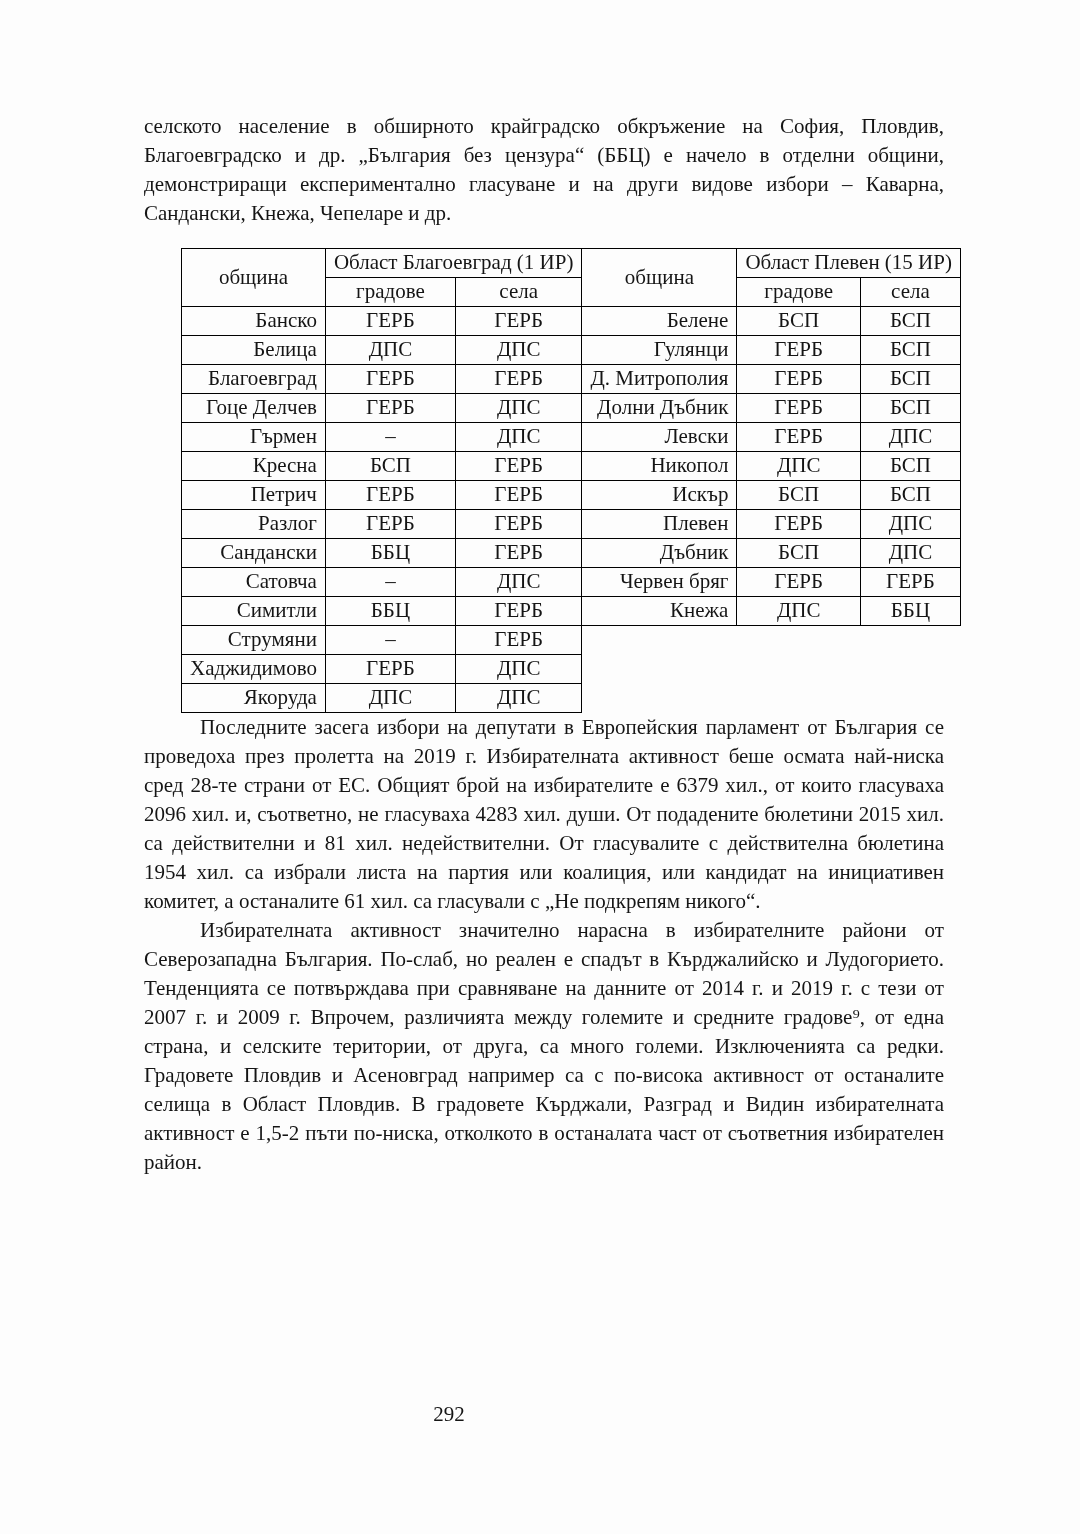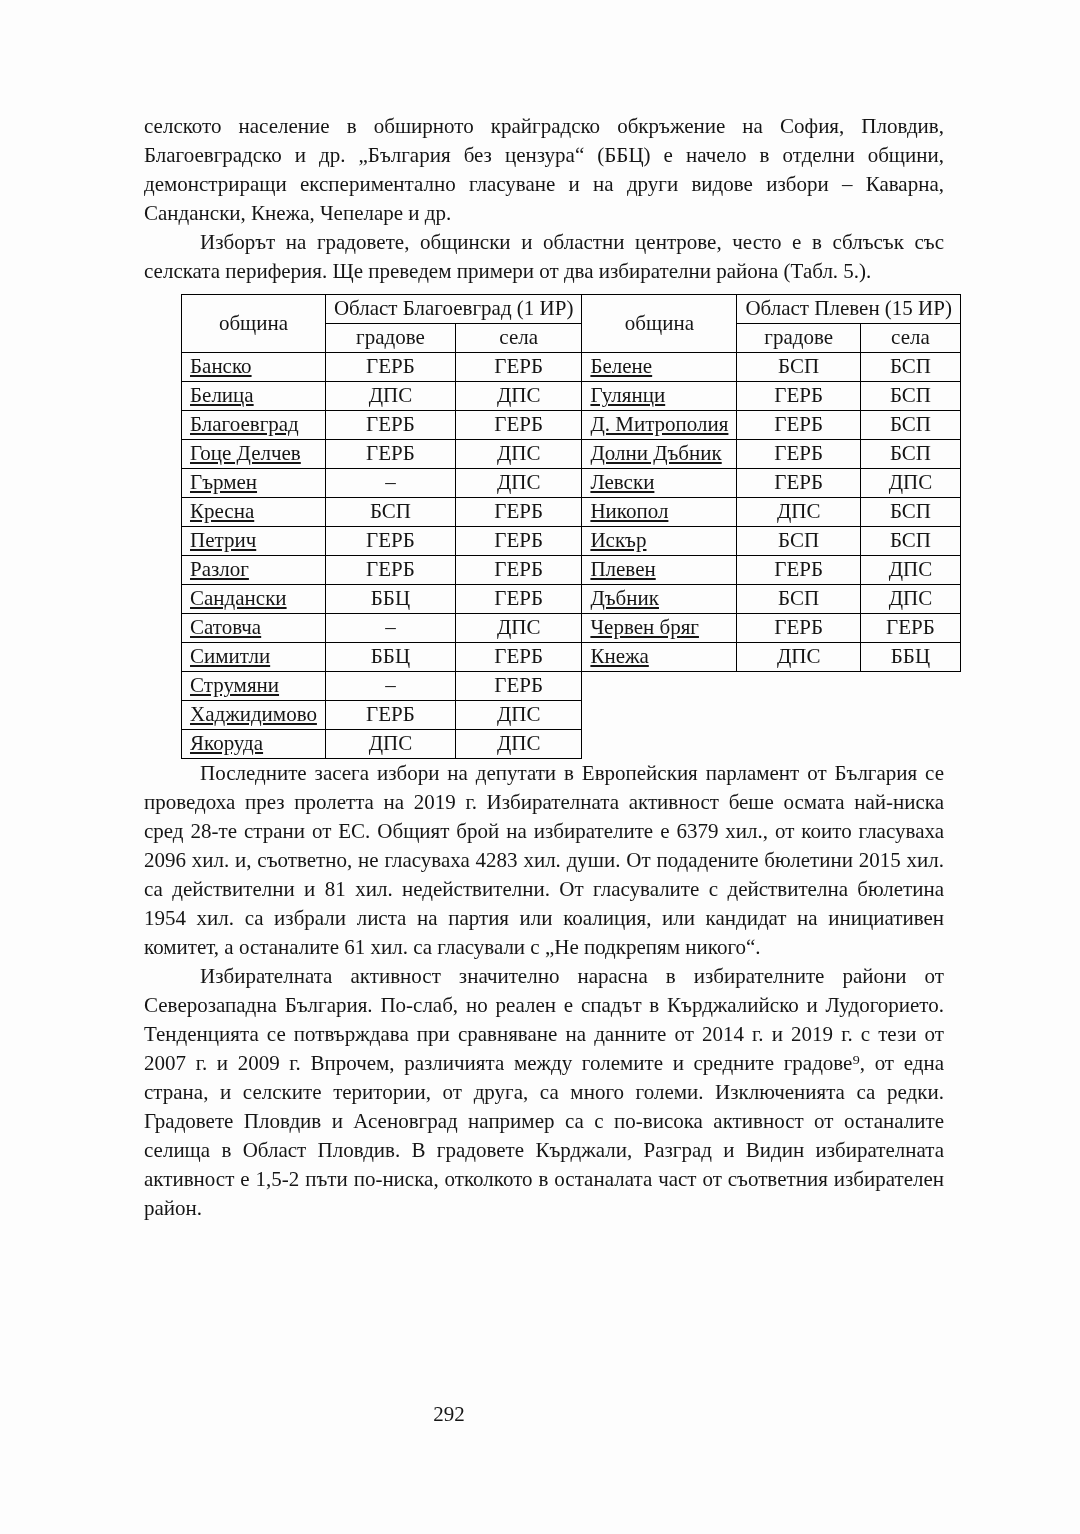--- a/index.html
+++ b/index.html
@@ -29,62 +29,61 @@
   p.indent { text-indent: 56px; }
   .caption {
     margin-top: 32px;
     font-size: 21px;
     line-height: 29px;
     font-weight: bold;
     text-align: center;
     white-space: nowrap;
   }
   .tables {
-    margin-top: 8px;
+    margin-top: 20px;
     display: flex;
     align-items: flex-start;
     padding-left: 37px;
   }
   table.tbl {
     border-collapse: collapse;
     table-layout: fixed;
     font-size: 21px;
   }
   table.tbl.right-tbl { margin-left: -1px; }
   .tbl th, .tbl td {
     border: 1px solid #000;
     height: 29px;
     padding: 0 8px;
     font-weight: normal;
     line-height: 1.1;
     overflow: hidden;
     white-space: nowrap;
   }
   .tbl th { text-align: center; }
-  .tbl td.muni { text-align: left; text-decoration: underline; }
+  .tbl td.muni { text-align: right; }
   .tbl td.party { text-align: center; }
   .after-table { margin-top: 42px; }
   .pageno {
     position: absolute;
     top: 1400px;
     left: 0;
     width: 890px;
     text-align: center;
     font-size: 21px;
     line-height: 29px;
   }
 </style>
 </head>
 <body>
 
 <div class="content">
 
   <p class="para">селското население в обширното крайградско обкръжение на София, Пловдив, Благоевградско и др. „България без цензура“ (ББЦ) е начело в отделни общини, демонстриращи експериментално гласуване и на други видове избори – Каварна, Сандански, Кнежа, Чепеларе и др.</p>
 
-  <p class="para indent">Изборът на градовете, общински и областни центрове, често е в сблъсък със селската периферия. Ще преведем примери от два избирателни района (Табл. 5.).</p>
 
 
   <div class="tables">
 
     <table class="tbl left-tbl">
       <colgroup>
         <col style="width:150px">
         <col style="width:140px">
         <col style="width:140px">
       </colgroup>

